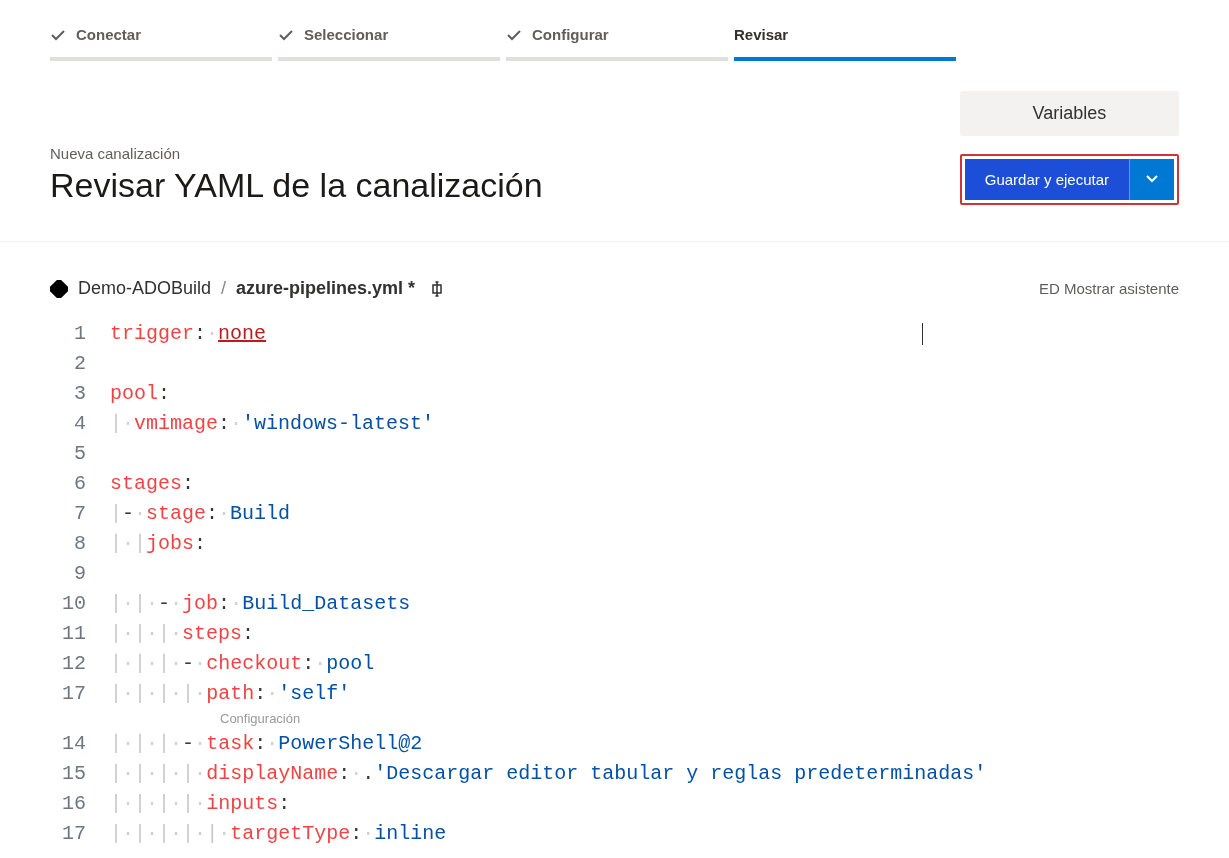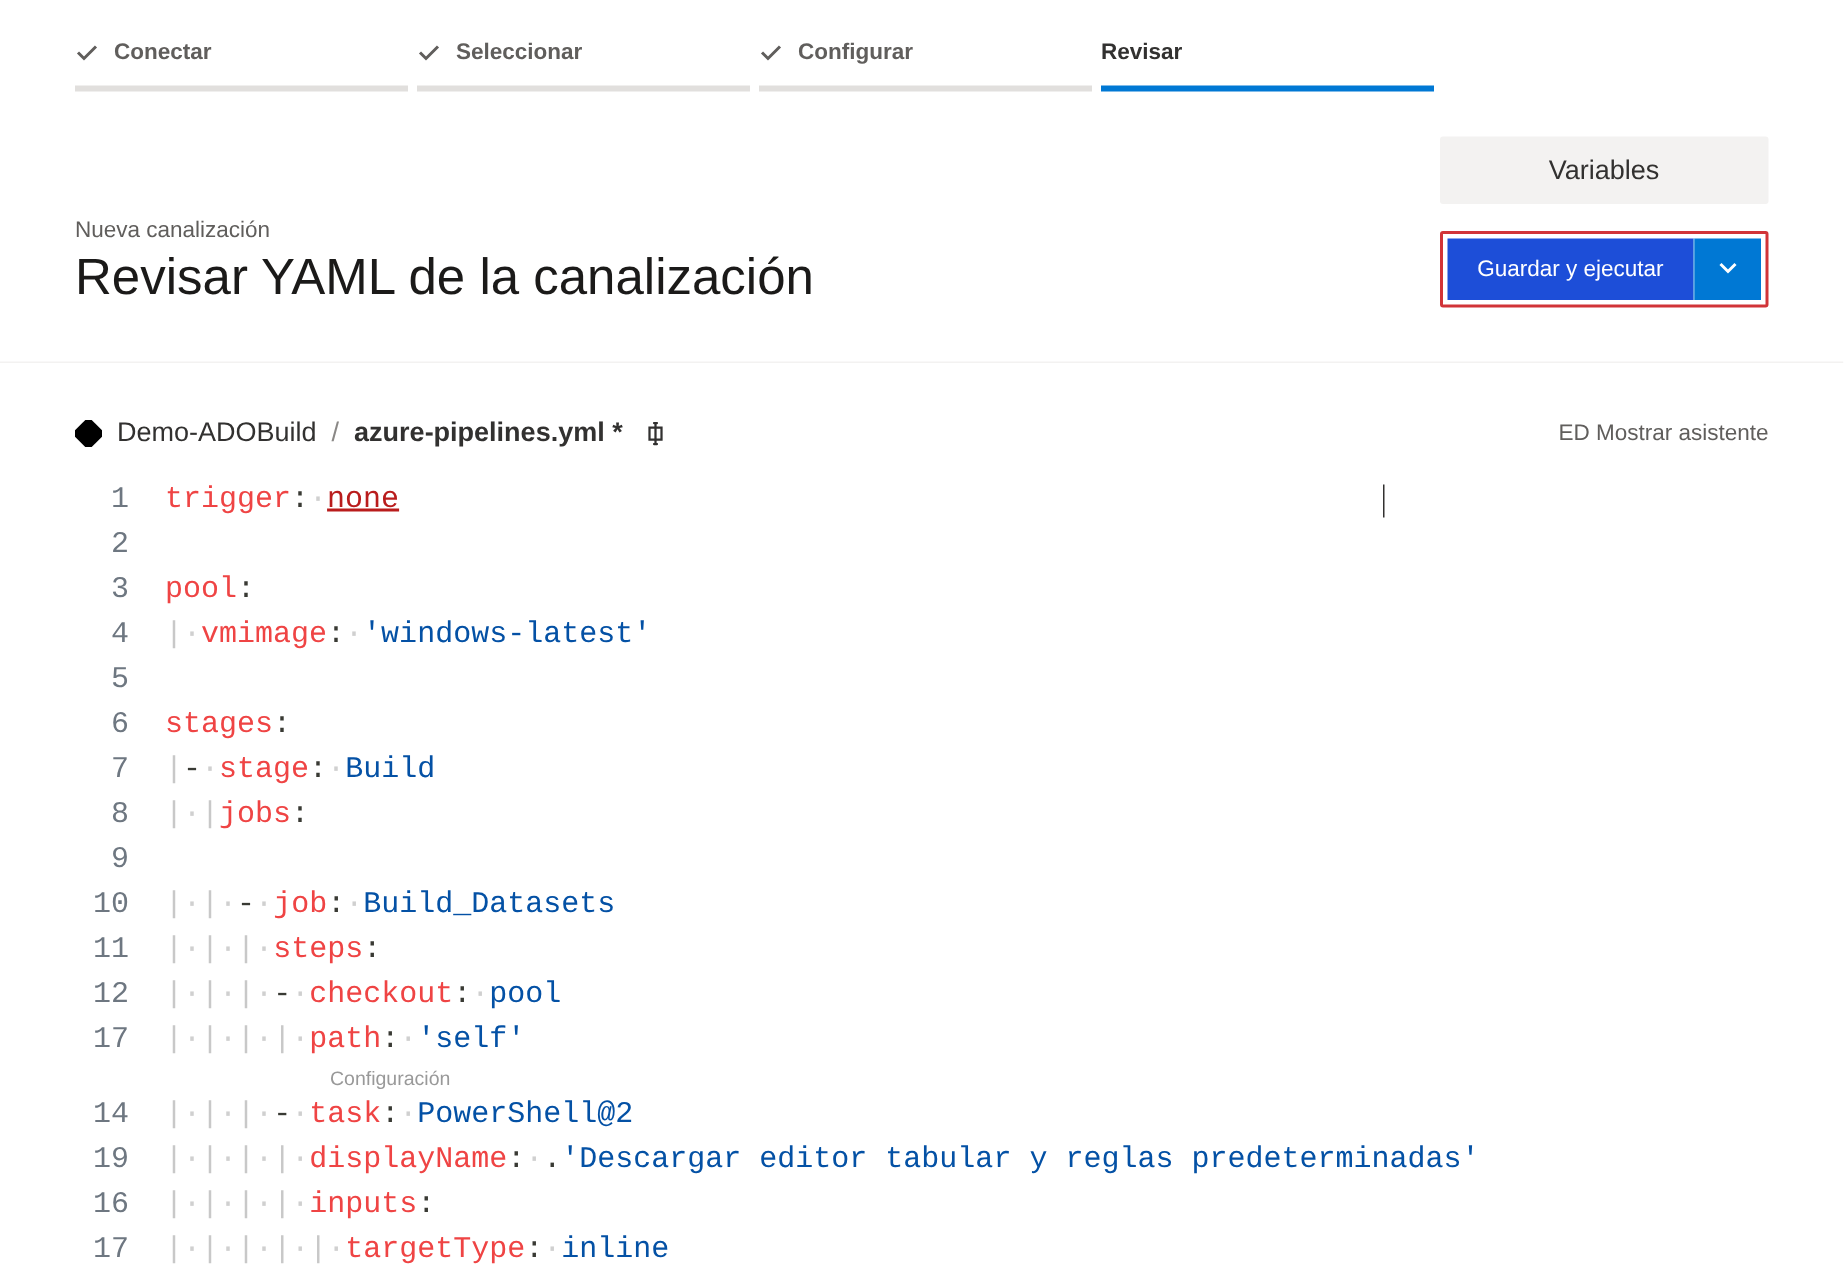--- a/index.html
+++ b/index.html
@@ -178,21 +178,21 @@
     </div>
     <div class="line">
       <div class="gutter"></div>
       <div class="code" style="color:#999;font-size:13px;font-family:Liberation Sans, sans-serif;padding-left:110px;line-height:20px;">Configuración</div>
     </div>
     <div class="line">
       <div class="gutter">14</div>
       <div class="code"><span class="guide">|</span><span class="dots">·</span><span class="guide">|</span><span class="dots">·</span><span class="guide">|</span><span class="dots">·</span><span class="punct">-</span><span class="dots">·</span><span class="key">task</span><span class="punct">:</span><span class="dots">·</span><span class="val">PowerShell@2</span></div>
     </div>
     <div class="line">
-      <div class="gutter">19</div>
+      <div class="gutter">15</div>
       <div class="code"><span class="guide">|</span><span class="dots">·</span><span class="guide">|</span><span class="dots">·</span><span class="guide">|</span><span class="dots">·</span><span class="guide">|</span><span class="dots">·</span><span class="key">displayName</span><span class="punct">:</span><span class="dots">·</span><span class="punct">.</span><span class="str">'Descargar editor tabular y reglas predeterminadas'</span></div>
     </div>
     <div class="line">
       <div class="gutter">16</div>
       <div class="code"><span class="guide">|</span><span class="dots">·</span><span class="guide">|</span><span class="dots">·</span><span class="guide">|</span><span class="dots">·</span><span class="guide">|</span><span class="dots">·</span><span class="key">inputs</span><span class="punct">:</span></div>
     </div>
     <div class="line">
       <div class="gutter">17</div>
       <div class="code"><span class="guide">|</span><span class="dots">·</span><span class="guide">|</span><span class="dots">·</span><span class="guide">|</span><span class="dots">·</span><span class="guide">|</span><span class="dots">·</span><span class="guide">|</span><span class="dots">·</span><span class="key">targetType</span><span class="punct">:</span><span class="dots">·</span><span class="val">inline</span></div>
     </div>

